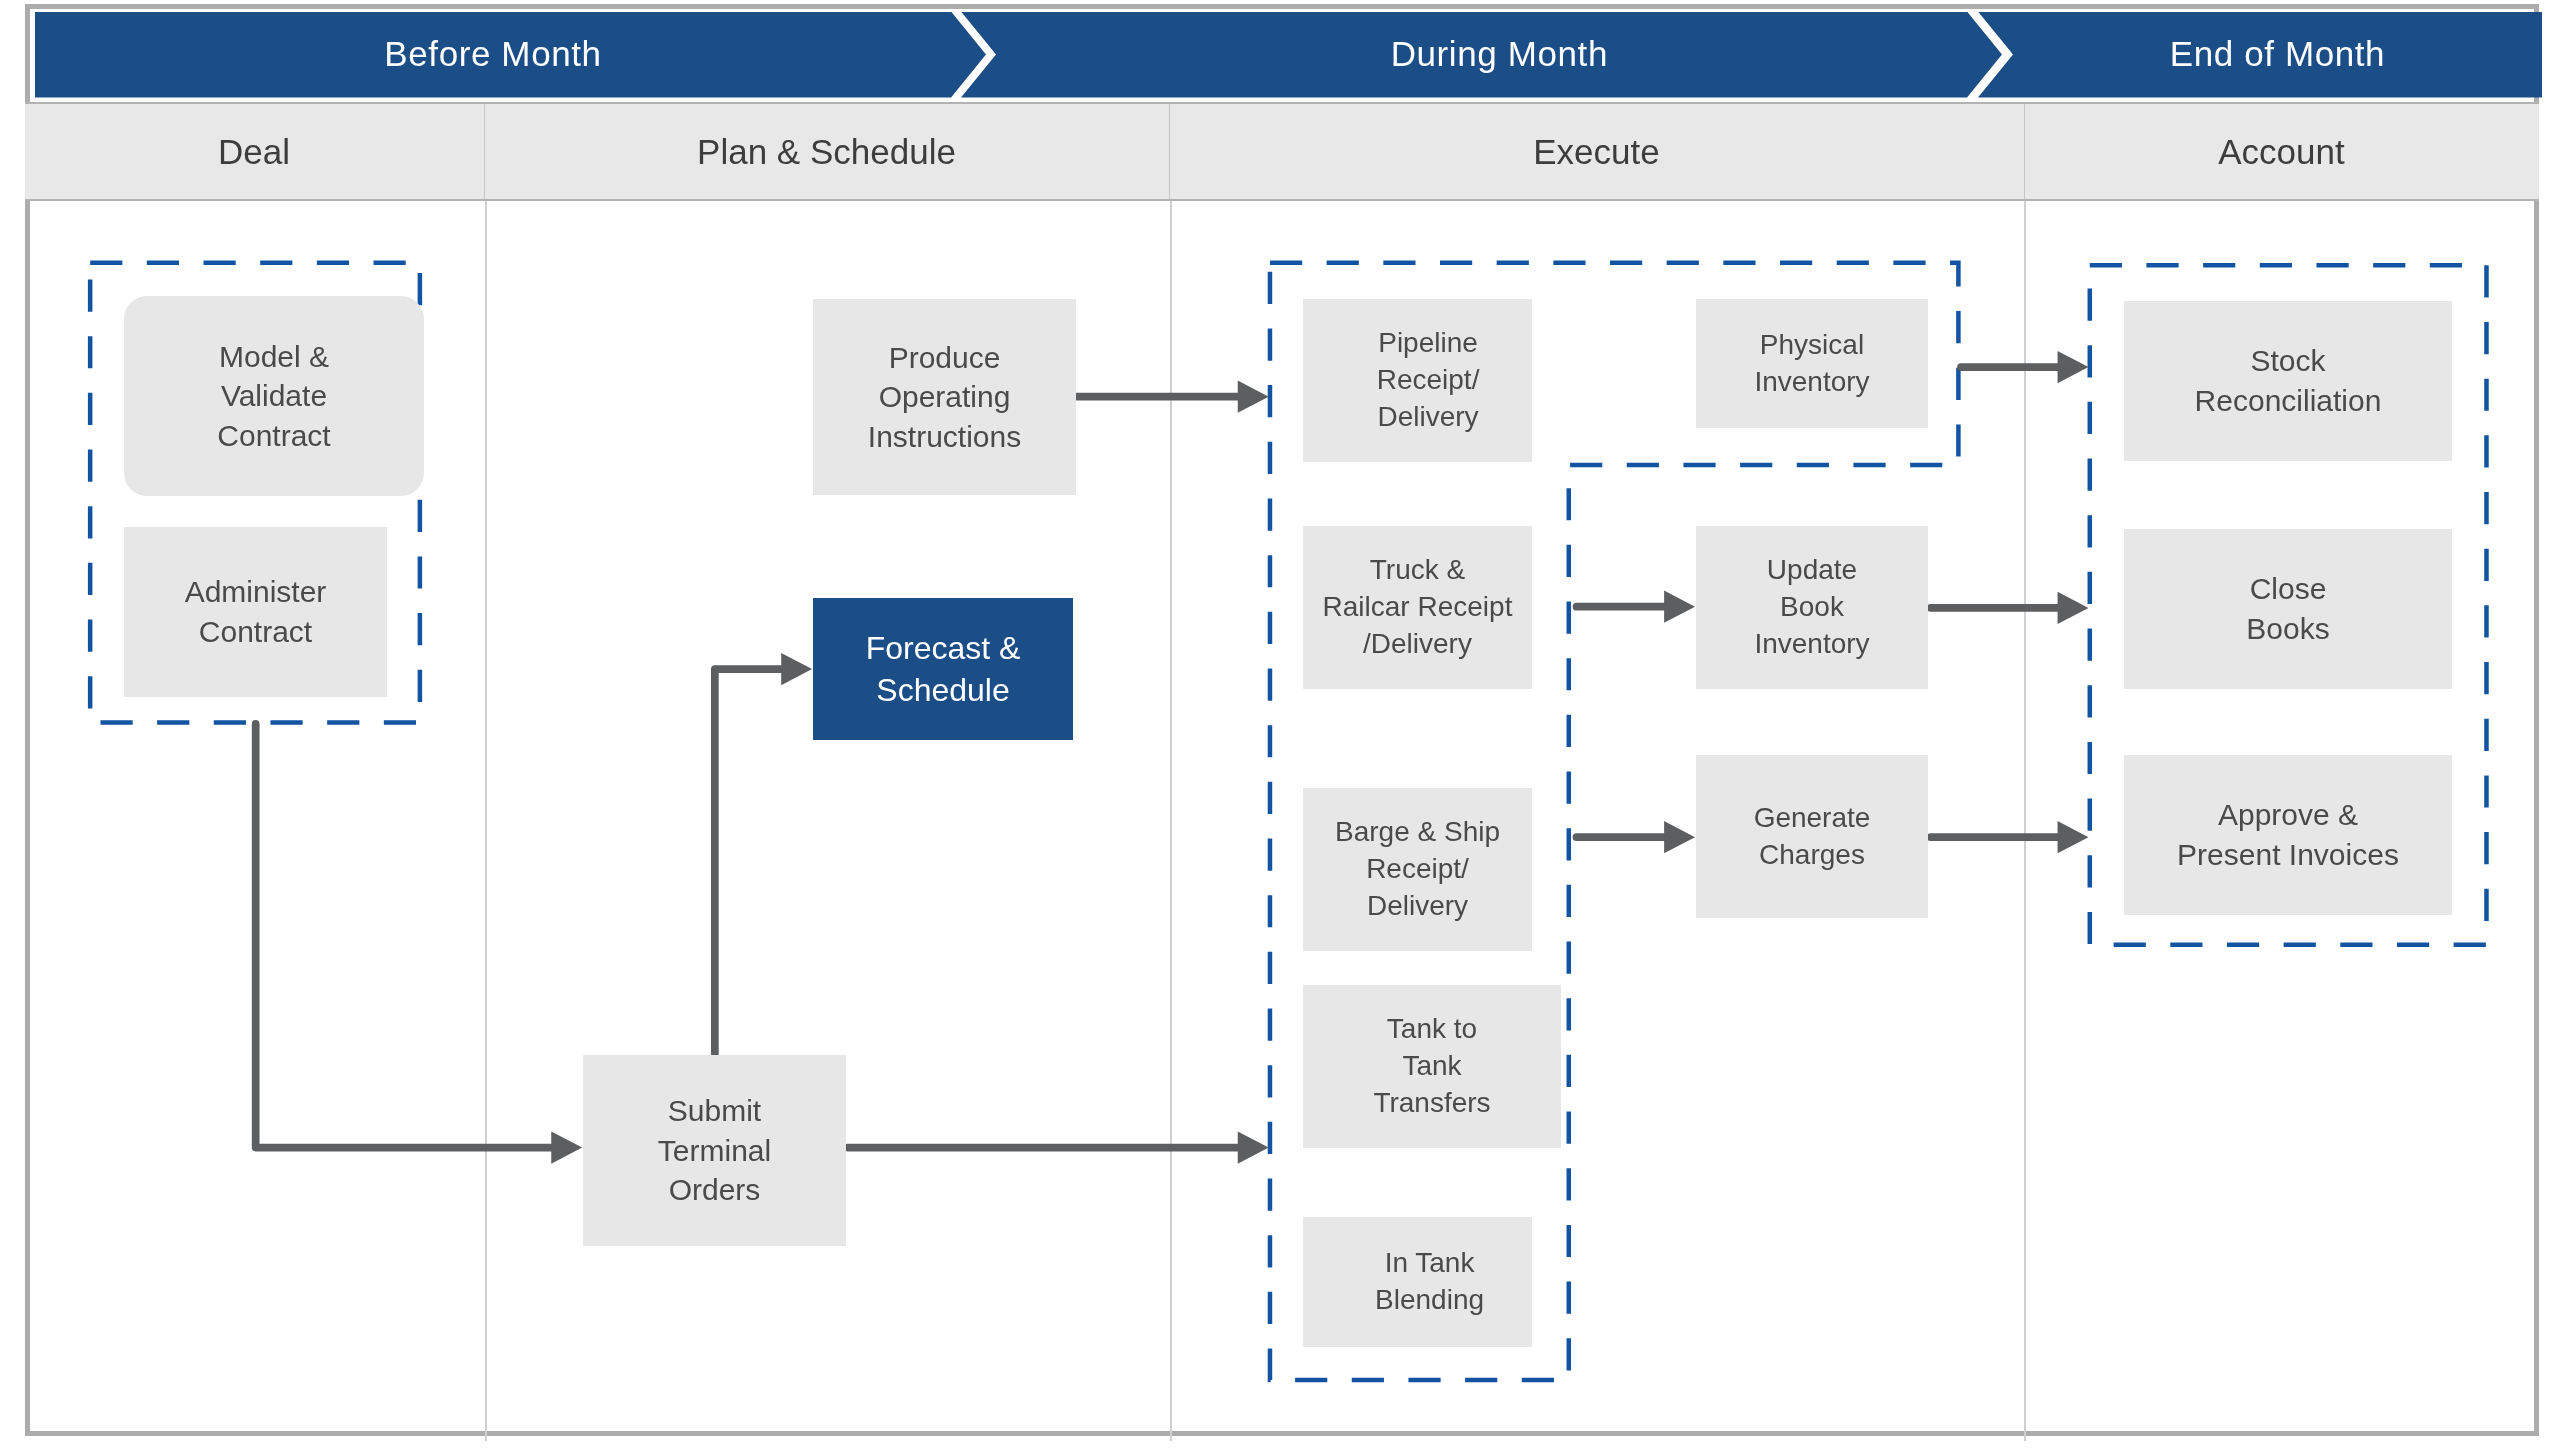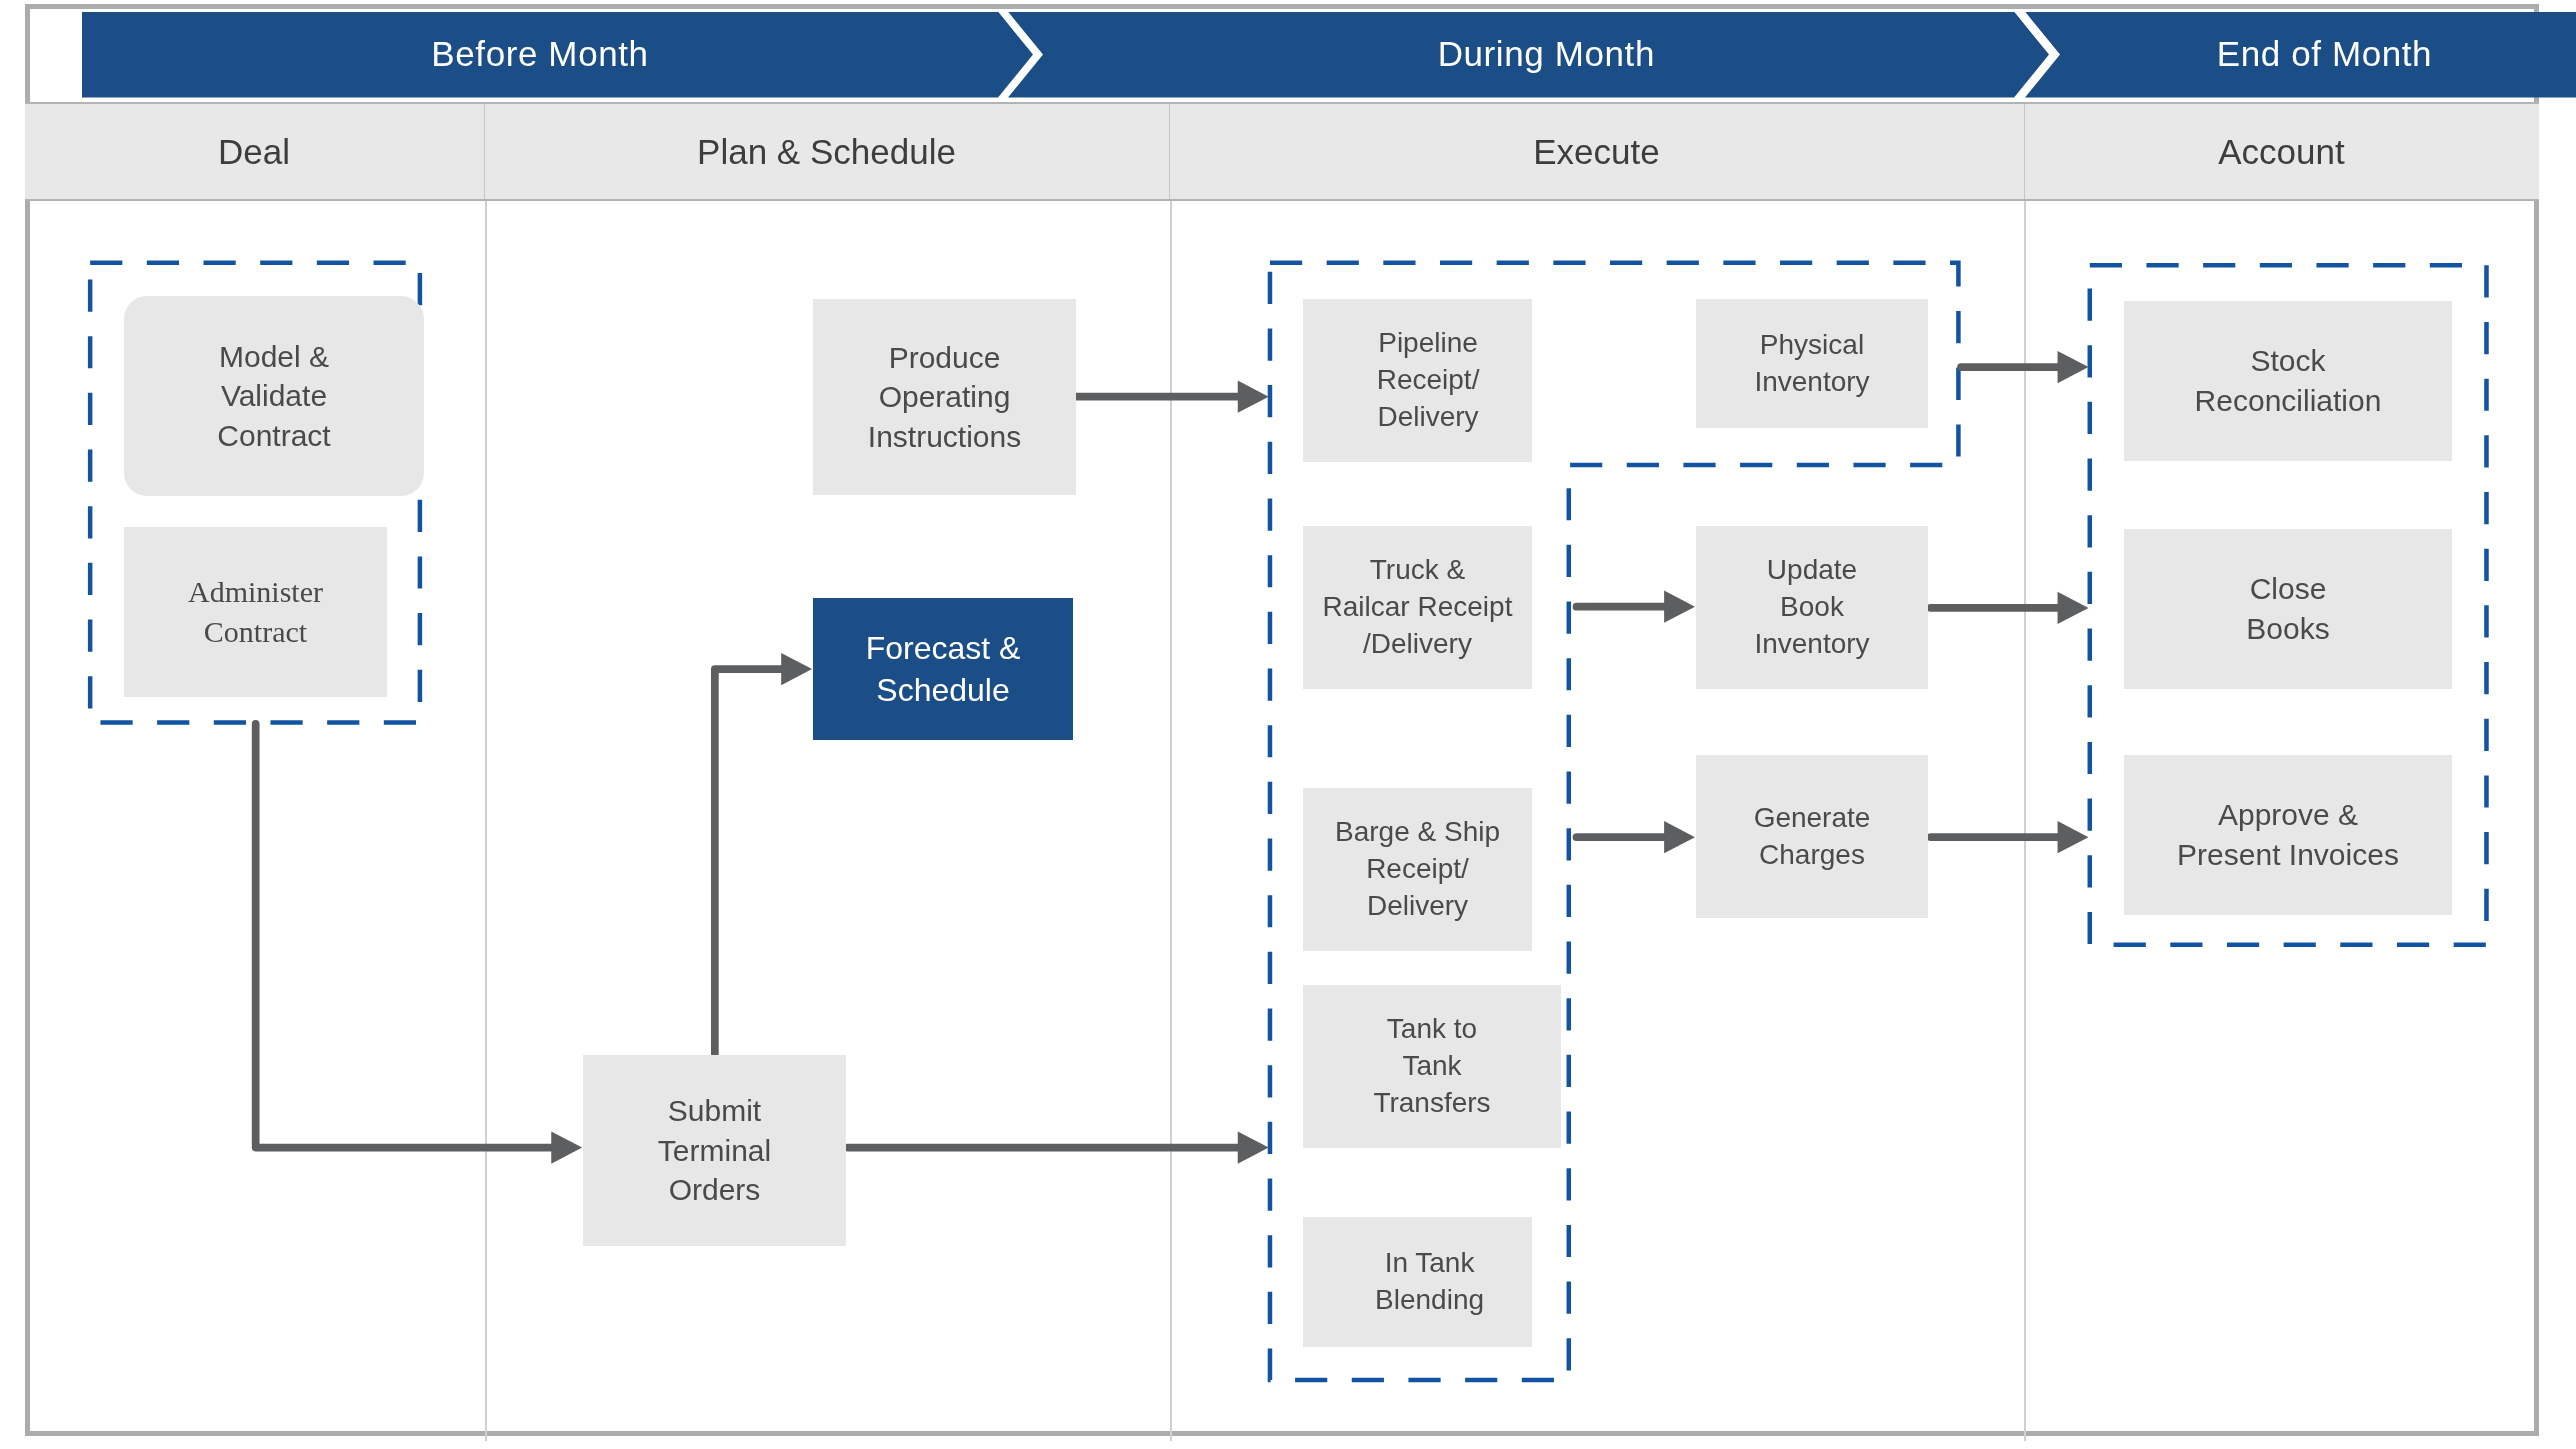--- a/index.html
+++ b/index.html
@@ -18,21 +18,21 @@
   body{width:2576px;height:1449px;font-family:"Liberation Sans",sans-serif;}
   .stage{position:relative;width:2576px;height:1449px;background:#FFFFFF;overflow:hidden;}
 
   
   .frame{position:absolute;left:24.5px;top:3.9px;width:2514px;height:1432px;
          border:5.2px solid var(--frame-gray);box-sizing:border-box;background:transparent;}
 
   
   .chevron{position:absolute;top:11.6px;height:86px;background:var(--phase-blue);
            display:flex;align-items:center;justify-content:center;
-           color:#FFFFFF;font-size:35px;letter-spacing:0.6px;margin-left:47px;}
+           color:#FFFFFF;font-size:35px;letter-spacing:0.6px;}
   .chevron .lbl{transform:translateY(-1.3px);}
   .chev-first{left:35px;width:951px;
       clip-path:polygon(0 0,calc(100% - 35px) 0,100% 50%,calc(100% - 35px) 100%,0 100%);
       padding-right:35px;box-sizing:border-box;}
   .chev-mid{left:961px;width:1041px;
       clip-path:polygon(0 0,calc(100% - 35px) 0,100% 50%,calc(100% - 35px) 100%,0 100%,35px 50%);
       padding:0 17.4px 0 53px;box-sizing:border-box;}
   .chev-last{left:1978px;width:564px;
       clip-path:polygon(0 0,100% 0,100% 100%,0 100%,35px 50%);
       padding-left:35px;box-sizing:border-box;}
@@ -58,21 +58,21 @@
   .vsep-3{left:2024px;}
 
   
   .node{position:absolute;background:var(--node-gray);color:var(--node-text);
         display:flex;align-items:center;justify-content:center;text-align:center;
         font-size:30px;line-height:1.32;white-space:pre-line;box-sizing:border-box;padding:3.9px;}
   .node.narrow{font-size:28px;}
   .node.blue{background:var(--phase-blue);color:#FFFFFF;font-size:32px;}
 
   .n-model{left:124px;top:296px;width:300px;height:200px;border-radius:23px;}
-  .n-administer{left:124px;top:527px;width:263px;height:170px;font-family:Liberation Serif, serif;}
+  .n-administer{left:124px;top:527px;width:263px;height:170px;}
   .n-produce{left:813px;top:299px;width:263px;height:196px;}
   .n-forecast{left:813px;top:598px;width:260px;height:142px;}
   .n-submit{left:583px;top:1055px;width:263px;height:191px;}
   .n-pipeline{left:1303px;top:299px;width:229px;height:163px;padding-left:25px;}
   .n-truck{left:1303px;top:526px;width:229px;height:163px;}
   .n-barge{left:1303px;top:755px;width:229px;height:163px;margin-top:33px;}
   .n-tank{left:1303px;top:985px;width:258px;height:163px;}
   .n-blending{left:1303px;top:1217px;width:229px;height:130px;padding-left:28px;}
   .n-physical{left:1696px;top:299px;width:232px;height:129px;}
   .n-update{left:1696px;top:526px;width:232px;height:163px;}

